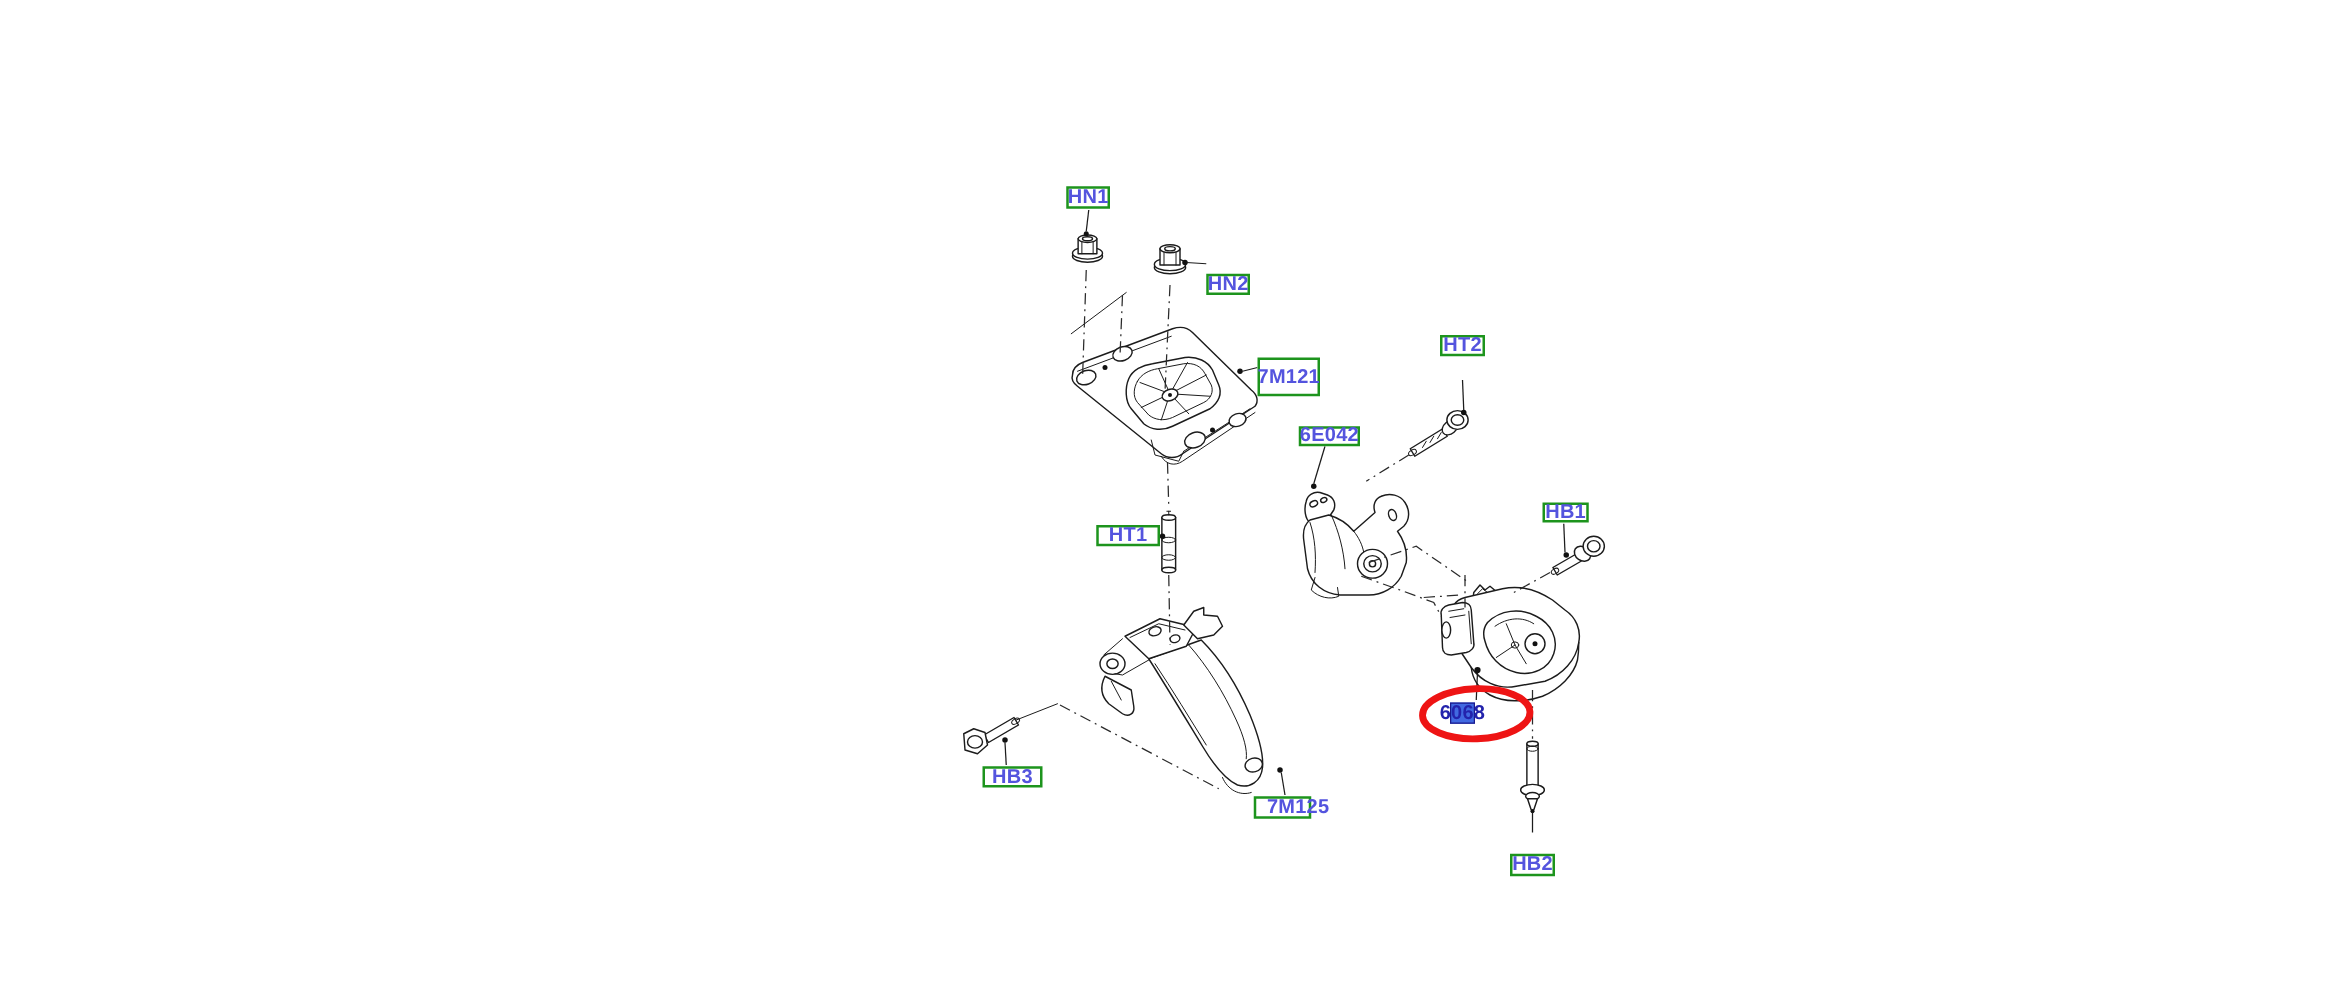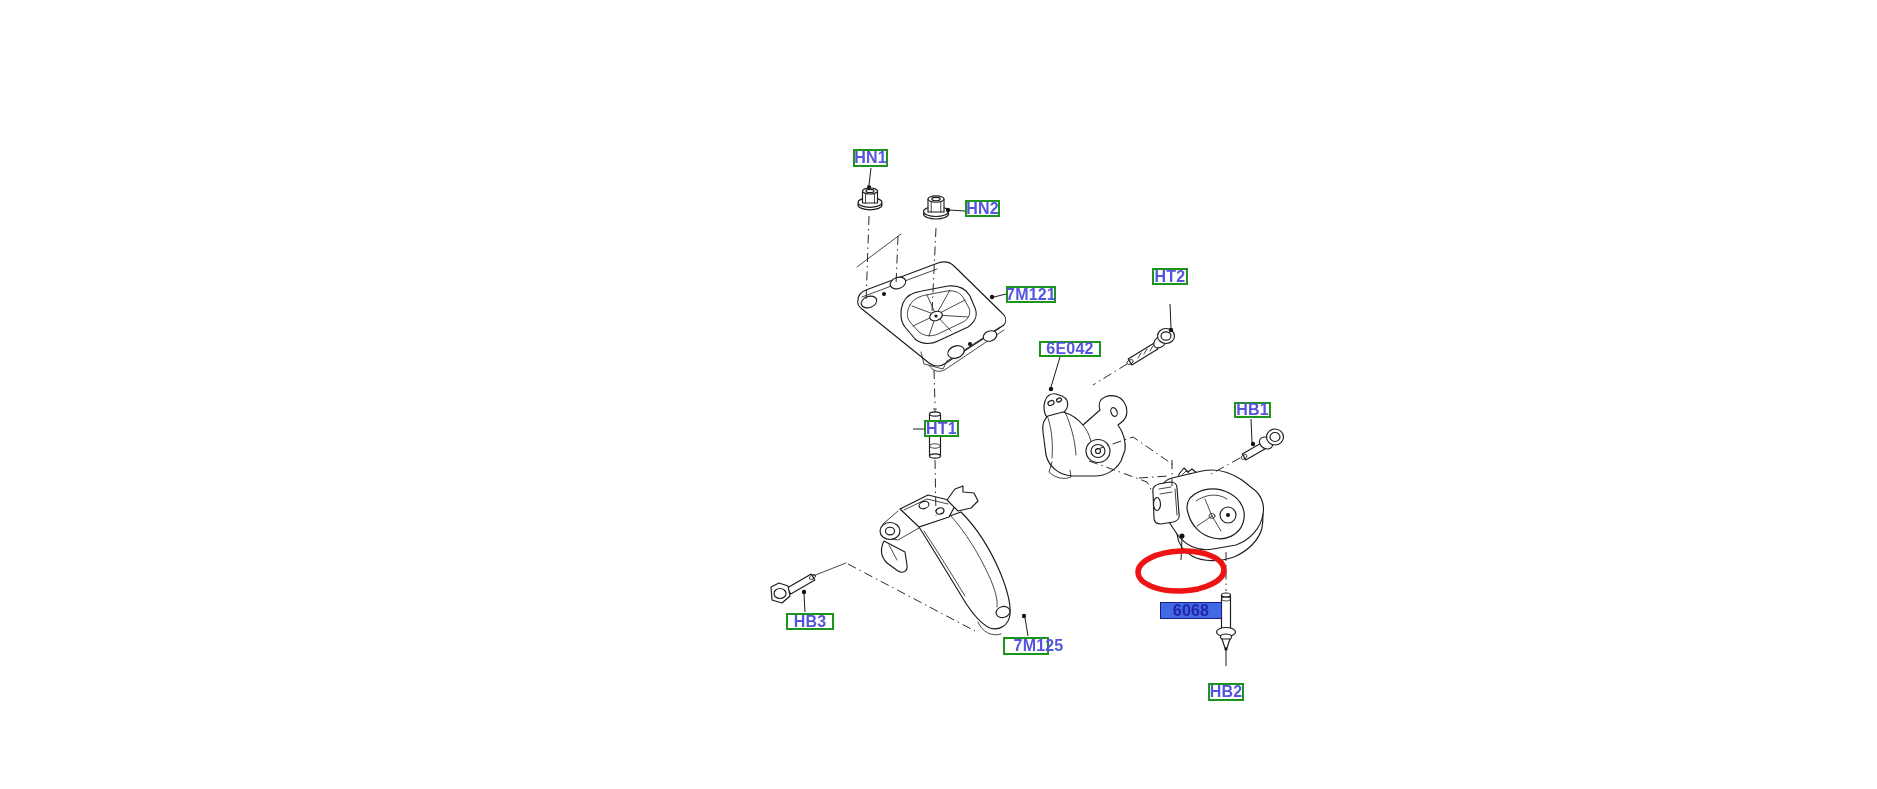--- a/index.html
+++ b/index.html
@@ -224,25 +224,25 @@
         <path class="lead" d="M1226,650 L1226,666"></path>
     <circle class="dot" cx="1182" cy="536" r="2.5"></circle>   
         <path class="lead" d="M1182,538 L1181,560"></path>
   </g>
 
   <ellipse class="red-ellipse" cx="1181" cy="571" rx="43" ry="20" transform="rotate(-2 1181 571)"></ellipse>
 </svg>
 
 <div class="labels-layer">
       <div class="part-label" style="left: 853px; top: 149px; width: 35px; height: 18px;">HN1</div>
-      <div class="part-label" style="left: 965px; top: 200px; width: 35px; height: 17px;">HN2</div>
-      <div class="part-label" style="left: 1006px; top: 286px; width: 50px; height: 17px;">7M121</div>
-      <div class="part-label" style="left: 924px; top: 420px; width: 35px; height: 17px;">HT1</div>
+      <div class="part-label" style="left: 965px; top: 219px; width: 35px; height: 17px;">HN2</div>
+      <div class="part-label" style="left: 1006px; top: 286px; width: 50px; height: 31px;">7M121</div>
+      <div class="part-label" style="left: 877px; top: 420px; width: 51px; height: 17px;">HT1</div>
       <div class="part-label" style="left: 1152px; top: 268px; width: 36px; height: 17px;">HT2</div>
-      <div class="part-label" style="left: 1039px; top: 341px; width: 62px; height: 16px;">6E042</div>
+      <div class="part-label" style="left: 1039px; top: 341px; width: 49px; height: 16px;">6E042</div>
       <div class="part-label" style="left: 1234px; top: 402px; width: 37px; height: 16px;">HB1</div>
       <div class="part-label" style="left: 786px; top: 613px; width: 48px; height: 17px;">HB3</div>
       <div class="part-label" style="left: 1003px; top: 637px; width: 46px; height: 18px; padding-left: 25px;">7M125</div>
       <div class="part-label" style="left: 1208px; top: 667px; width: 36px; height: 18px; margin-top: 16px;">HB2</div>
-      <div class="part-label selected" style="left: 1160px; top: 562px; width: 62px; height: 17px; margin-top: 40px;">6068</div>
+      <div class="part-label selected" style="left: 1160px; top: 562px; width: 20px; height: 17px;">6068</div>
     </div>
 
 </div>
 
 </body></html>

